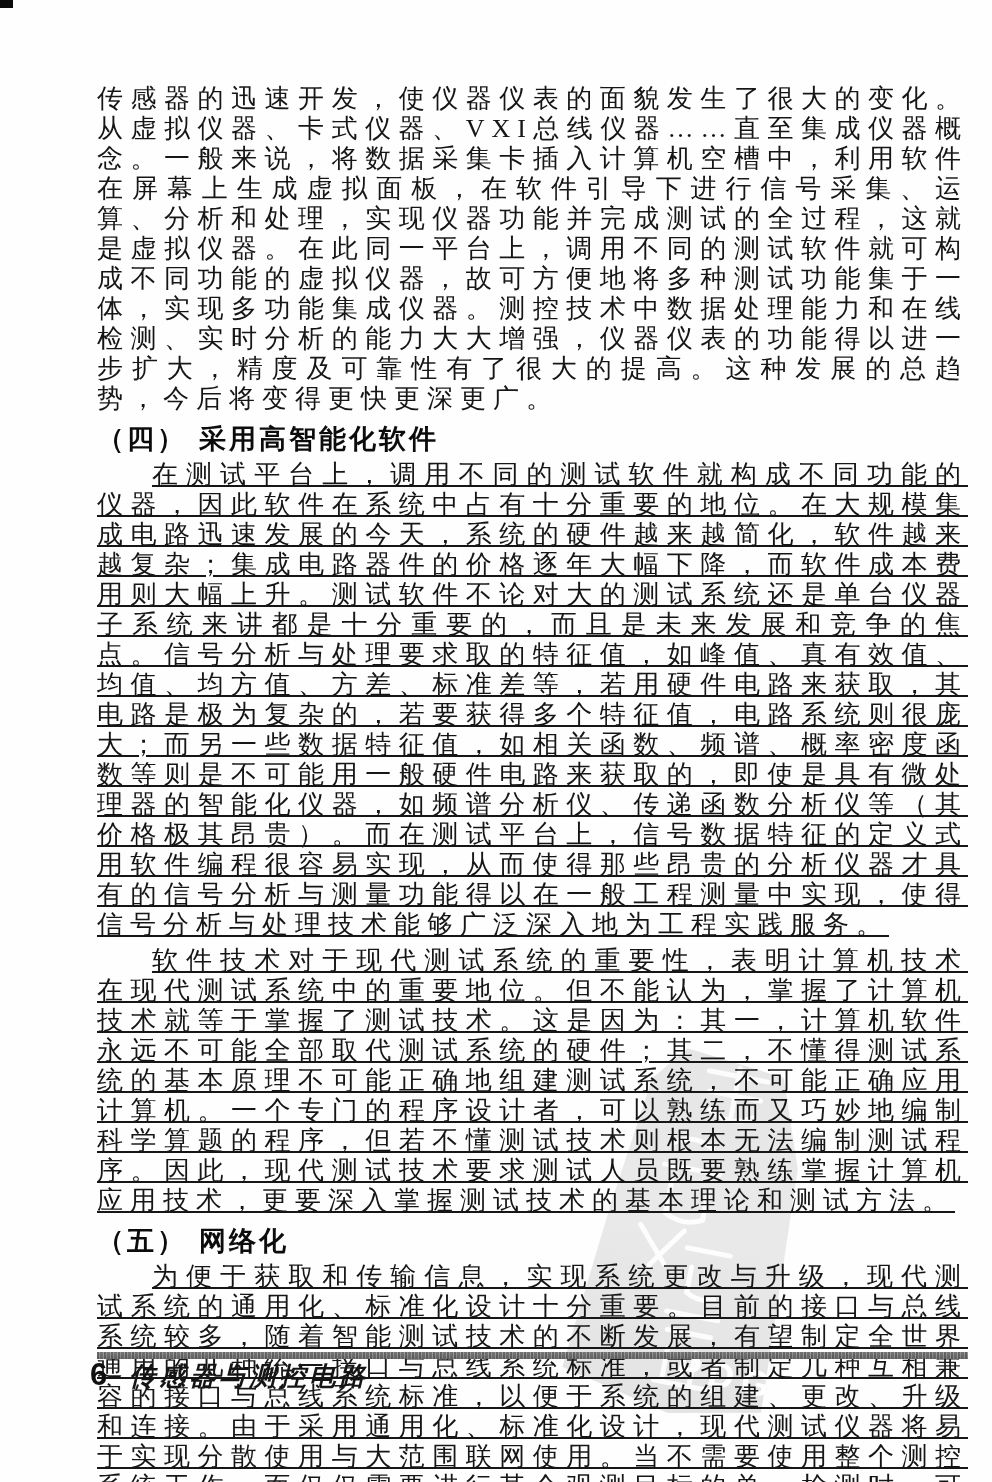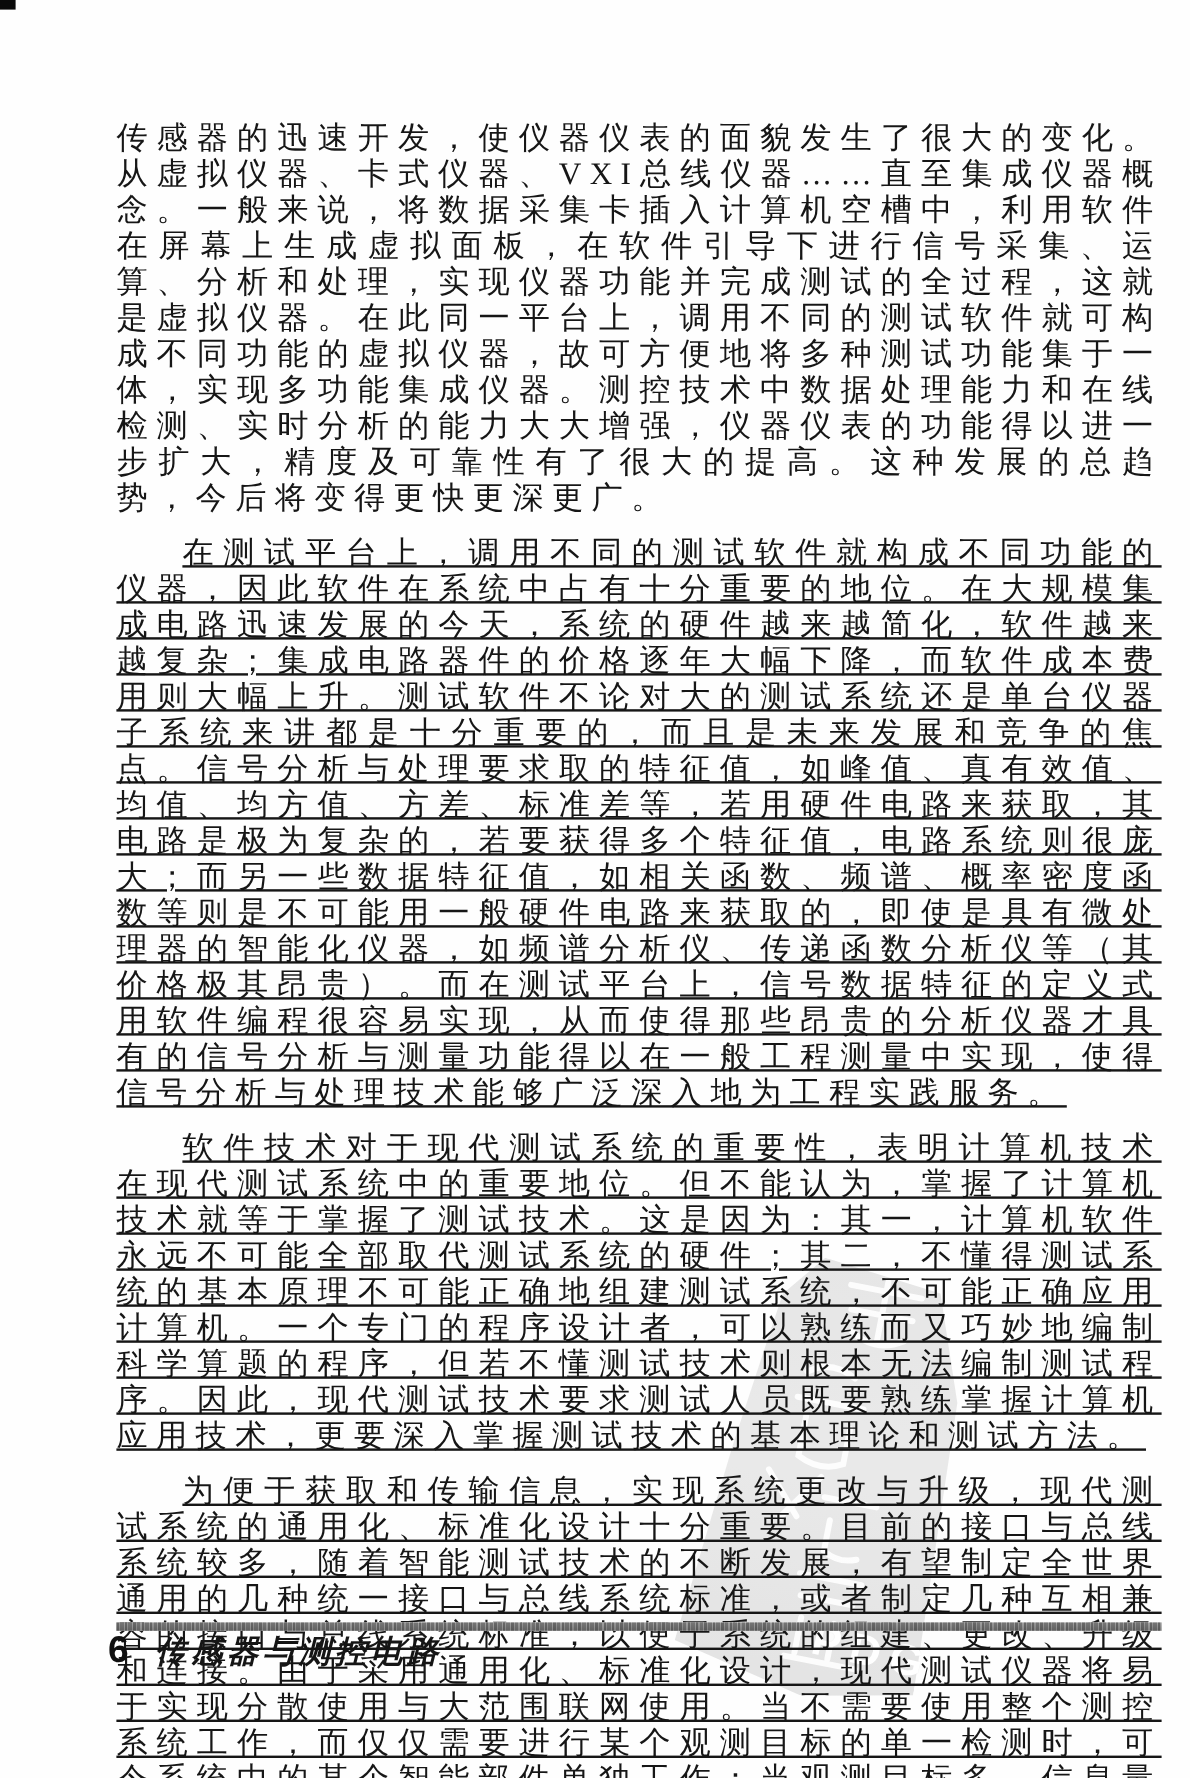--- a/index.html
+++ b/index.html
@@ -26,21 +26,21 @@
     font-weight:bold;font-size:36px;letter-spacing:8px;color:#ffffff;
     transform:rotate(13deg);
     text-shadow:0 0 1px #e9e9e9;
   }
   
   .content{
     position:absolute;left:97px;top:84px;width:871px;z-index:1;
     font-size:26px;line-height:30px;letter-spacing:7px;
     color:#161616;text-align:justify;text-justify:inter-character;
   }
-  .body-par{margin:16px 0 6px 0;}
+  .body-par{margin:0 0 6px 0;}
   .indent{text-indent:55px;text-decoration:underline;}
   .sec-heading{
     margin:10px 0 6px 0;font-weight:bold;color:#0c0c0c;
     font-size:27px;line-height:30px;letter-spacing:3px;text-align:left;
   }
   .sec-heading .sec-title{margin-left:12px;}
   
   .footer-rule{
     position:absolute;left:97px;top:1352px;width:871px;height:7px;z-index:1;
     background:
@@ -74,23 +74,25 @@
       <path d="M54 182 l30 34 M98 180 l-28 40 M104 196 h44 M112 214 v26 q14 8 28 2"></path>
       <path d="M96 262 h52 M100 280 h44 M104 298 v30 M132 298 v30 M96 332 h60"></path>
     </g>
   </svg>
 </div>
 <div class="pdg">PDG</div>
 
 <main class="content">
   <p class="body-par">传感器的迅速开发，使仪器仪表的面貌发生了很大的变化。从虚拟仪器、卡式仪器、VXI总线仪器……直至集成仪器概念。一般来说，将数据采集卡插入计算机空槽中，利用软件在屏幕上生成虚拟面板，在软件引导下进行信号采集、运算、分析和处理，实现仪器功能并完成测试的全过程，这就是虚拟仪器。在此同一平台上，调用不同的测试软件就可构成不同功能的虚拟仪器，故可方便地将多种测试功能集于一体，实现多功能集成仪器。测控技术中数据处理能力和在线检测、实时分析的能力大大增强，仪器仪表的功能得以进一步扩大，精度及可靠性有了很大的提高。这种发展的总趋势，今后将变得更快更深更广。</p>
 
+  <h3 class="sec-heading"><span>（四）</span><span class="sec-title">采用高智能化软件</span></h3>
   <p class="body-par indent">在测试平台上，调用不同的测试软件就构成不同功能的仪器，因此软件在系统中占有十分重要的地位。在大规模集成电路迅速发展的今天，系统的硬件越来越简化，软件越来越复杂；集成电路器件的价格逐年大幅下降，而软件成本费用则大幅上升。测试软件不论对大的测试系统还是单台仪器子系统来讲都是十分重要的，而且是未来发展和竞争的焦点。信号分析与处理要求取的特征值，如峰值、真有效值、均值、均方值、方差、标准差等，若用硬件电路来获取，其电路是极为复杂的，若要获得多个特征值，电路系统则很庞大；而另一些数据特征值，如相关函数、频谱、概率密度函数等则是不可能用一般硬件电路来获取的，即使是具有微处理器的智能化仪器，如频谱分析仪、传递函数分析仪等（其价格极其昂贵）。而在测试平台上，信号数据特征的定义式用软件编程很容易实现，从而使得那些昂贵的分析仪器才具有的信号分析与测量功能得以在一般工程测量中实现，使得信号分析与处理技术能够广泛深入地为工程实践服务。</p>
   <p class="body-par indent">软件技术对于现代测试系统的重要性，表明计算机技术在现代测试系统中的重要地位。但不能认为，掌握了计算机技术就等于掌握了测试技术。这是因为：其一，计算机软件永远不可能全部取代测试系统的硬件；其二，不懂得测试系统的基本原理不可能正确地组建测试系统，不可能正确应用计算机。一个专门的程序设计者，可以熟练而又巧妙地编制科学算题的程序，但若不懂测试技术则根本无法编制测试程序。因此，现代测试技术要求测试人员既要熟练掌握计算机应用技术，更要深入掌握测试技术的基本理论和测试方法。</p>
 
+  <h3 class="sec-heading"><span>（五）</span><span class="sec-title">网络化</span></h3>
 
   <p class="body-par indent">为便于获取和传输信息，实现系统更改与升级，现代测试系统的通用化、标准化设计十分重要。目前的接口与总线系统较多，随着智能测试技术的不断发展，有望制定全世界通用的几种统一接口与总线系统标准，或者制定几种互相兼容的接口与总线系统标准，以便于系统的组建、更改、升级和连接。由于采用通用化、标准化设计，现代测试仪器将易于实现分散使用与大范围联网使用。当不需要使用整个测控系统工作，而仅仅需要进行某个观测目标的单一检测时，可令系统中的某个智能部件单独工作；当观测目标多、信息量较大时，则可将许许多多的智能部件连接成大型智能测试系统，也可将多个智能测试系统联网，组成巨型智能测试网络。现代测试仪器还可以与其他非检测性网络连接，获得其他系统的信息，为其他系统提供现代测试仪器的观测、估计、判断与决策结果。</p>
 </main>
 
 <div class="footer-rule"></div>
 <div class="footer">
   <span class="page-num">6</span>
   <span class="book-title">传感器与测控电路</span>
 </div>
 

